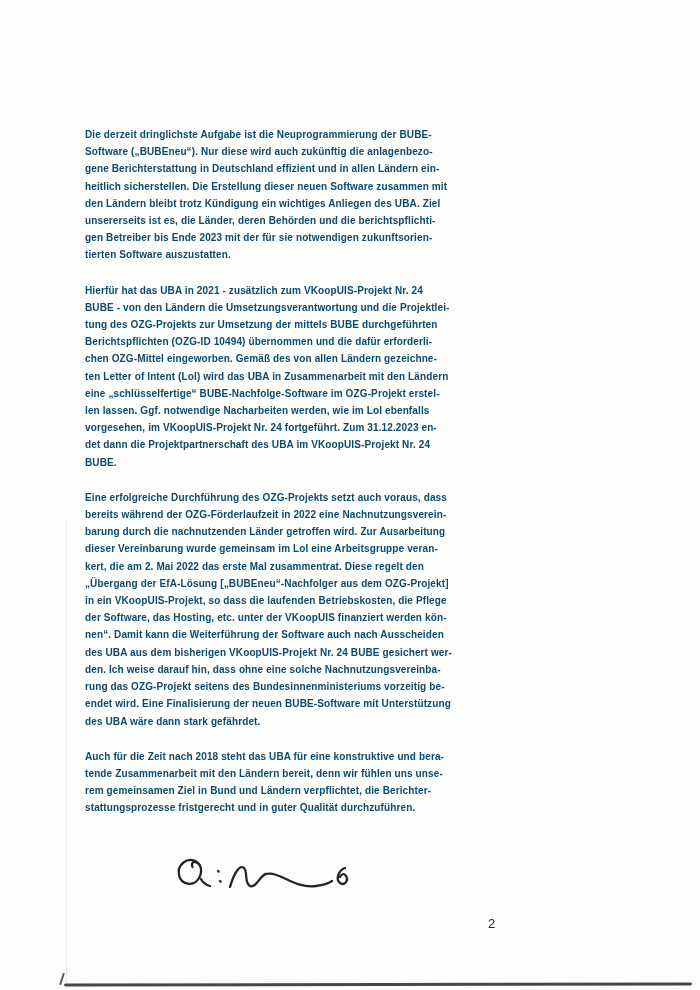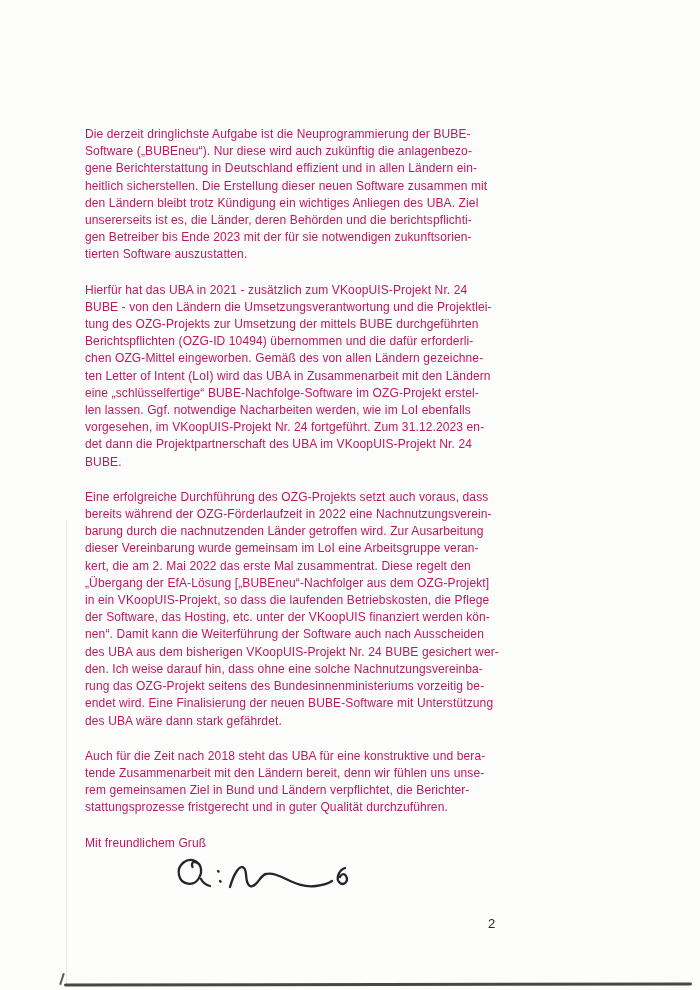--- a/index.html
+++ b/index.html
@@ -18,24 +18,25 @@
   .page {
     position: absolute;
     inset: 0;
     background: #fdfdfc;
   }
   .content {
     position: absolute;
     left: 85px;
     top: 126px;
     width: 535px;
-    color: #be185d;
-    font-size: 12px;
+    color: #0c4a6e;
+    font-size: 10px;
     line-height: 17.2px;
     letter-spacing: 0.12px;
+    font-weight: bold;
   }
   p.para {
     margin: 0 0 18px 0;
     white-space: pre-line;
   }
   .closing {
     margin: 0;
     white-space: pre-line;
   }
   .signature {
@@ -117,21 +118,20 @@
 nen“. Damit kann die Weiterführung der Software auch nach Ausscheiden
 des UBA aus dem bisherigen VKoopUIS-Projekt Nr. 24 BUBE gesichert wer-
 den. Ich weise darauf hin, dass ohne eine solche Nachnutzungsvereinba-
 rung das OZG-Projekt seitens des Bundesinnenministeriums vorzeitig be-
 endet wird. Eine Finalisierung der neuen BUBE-Software mit Unterstützung
 des UBA wäre dann stark gefährdet.</p>
     <p class="para">Auch für die Zeit nach 2018 steht das UBA für eine konstruktive und bera-
 tende Zusammenarbeit mit den Ländern bereit, denn wir fühlen uns unse-
 rem gemeinsamen Ziel in Bund und Ländern verpflichtet, die Berichter-
 stattungsprozesse fristgerecht und in guter Qualität durchzuführen.</p>
-    <p class="closing">Mit freundlichem Gruß</p>
   </div>
 
   <svg class="signature" viewBox="0 0 190 58" xmlns="http://www.w3.org/2000/svg" aria-hidden="true">
     <g fill="none" stroke="#24242a" stroke-width="2.3" stroke-linecap="round" stroke-linejoin="round">
 
       <path d="M29 14 C 19 8, 9 17, 11 27 C 13 37, 26 39, 31 30 C 35 23, 33 15, 27 14 C 24.5 13.6, 23 16, 24.5 19 M33 31 C 35 35, 38 37, 42 38"></path>
 
       <path d="M50 23 l0.6 0.6 M52 33 l0.6 0.6"></path>
 
       <path d="M62 39 C 66 25, 72 16, 76 20 C 80 24, 76 35, 82 38 C 88 41, 92 27, 98 26"></path>

